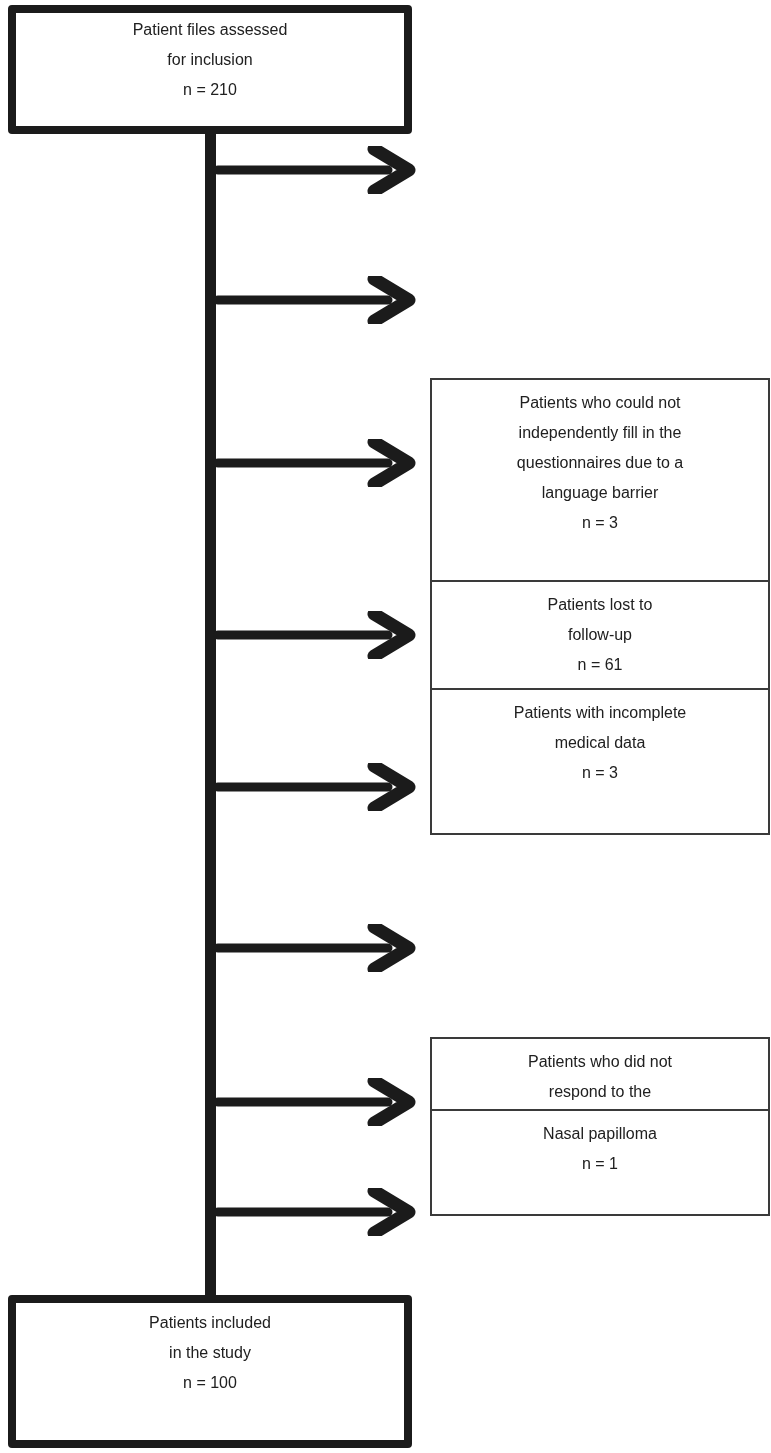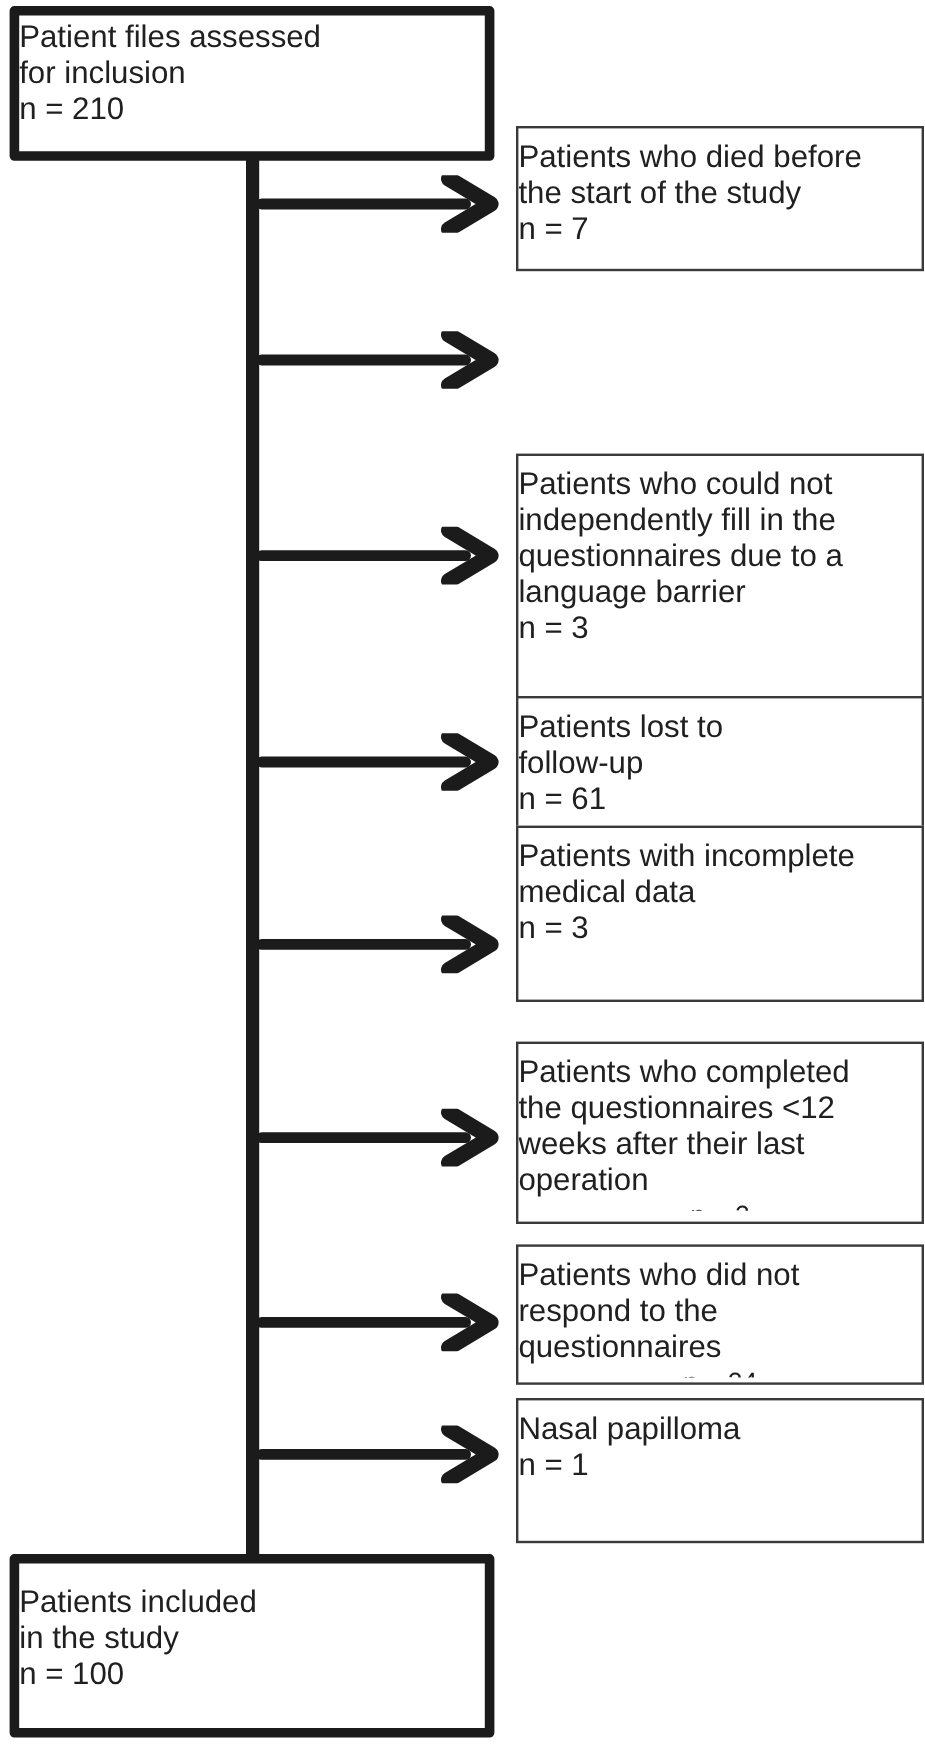--- a/index.html
+++ b/index.html
@@ -19,35 +19,35 @@
   .big-box {
     position: absolute;
     left: 8px;
     width: 404px;
     border: 8px solid #1b1b1b;
     border-radius: 4px;
     background: #ffffff;
     box-sizing: border-box;
   }
   .big-box.start { top: 5px;    height: 129px; padding-top: 2px; }
-  .big-box.end   { top: 1295px; height: 153px; padding-top: 16px; }
+  .big-box.end   { top: 1295px; height: 153px; padding-top: 5px; }
   .side-box {
     position: absolute;
     left: 430px;
     width: 340px;
     border: 2px solid #3a3a3a;
     background: #ffffff;
     box-sizing: border-box;
     overflow: hidden;
     padding-top: 8px;
   }
   .box-text {
     white-space: pre-line;
-    text-align: left;
-    font-size: 26px;
+    text-align: center;
+    font-size: 16px;
     line-height: 30px;
     color: #202020;
   }
   .clip-line {
     height: 11px;
     overflow: hidden;
     font-size: 22px;
     line-height: 30px;
     text-align: center;
     color: #202020;
@@ -110,25 +110,20 @@
     </svg>
   <svg class="arrow" style="top:1078px" viewBox="0 0 206 48">
       <line x1="6" y1="24" x2="176" y2="24" stroke-width="9" stroke-linecap="round"></line>
       <polyline points="162,3 197,24 162,45" stroke-width="13" stroke-linecap="round" stroke-linejoin="round"></polyline>
     </svg>
   <svg class="arrow" style="top:1188px" viewBox="0 0 206 48">
       <line x1="6" y1="24" x2="176" y2="24" stroke-width="9" stroke-linecap="round"></line>
       <polyline points="162,3 197,24 162,45" stroke-width="13" stroke-linecap="round" stroke-linejoin="round"></polyline>
     </svg>
 
-  <div class="side-box" style="top:105px;height:121px">
-    <div class="box-text">Patients who died before
-the start of the study
-n = 7</div>
-  </div>
 
 
   <div class="side-box" style="top:378px;height:242px">
     <div class="box-text">Patients who could not
 independently fill in the
 questionnaires due to a
 language barrier
 n = 3</div>
   </div>
 
@@ -137,36 +132,29 @@
 follow-up
 n = 61</div>
   </div>
 
   <div class="side-box" style="top:688px;height:147px">
     <div class="box-text">Patients with incomplete
 medical data
 n = 3</div>
   </div>
 
-  <div class="side-box" style="top:868px;height:152px">
-    <div class="box-text">Patients who completed
-the questionnaires &lt;12
-weeks after their last
-operation</div>
-    <div class="clip-line">n = 2</div>
-  </div>
 
   <div class="side-box" style="top:1037px;height:117px">
     <div class="box-text">Patients who did not
 respond to the
 questionnaires</div>
     <div class="clip-line">n = 24</div>
   </div>
 
-  <div class="side-box" style="top:1165px;height:121px">
+  <div class="side-box" style="top:1109px;height:107px">
     <div class="box-text">Nasal papilloma
 n = 1</div>
   </div>
 
   <div class="big-box end">
     <div class="box-text">Patients included
 in the study
 n = 100</div>
   </div>
 

